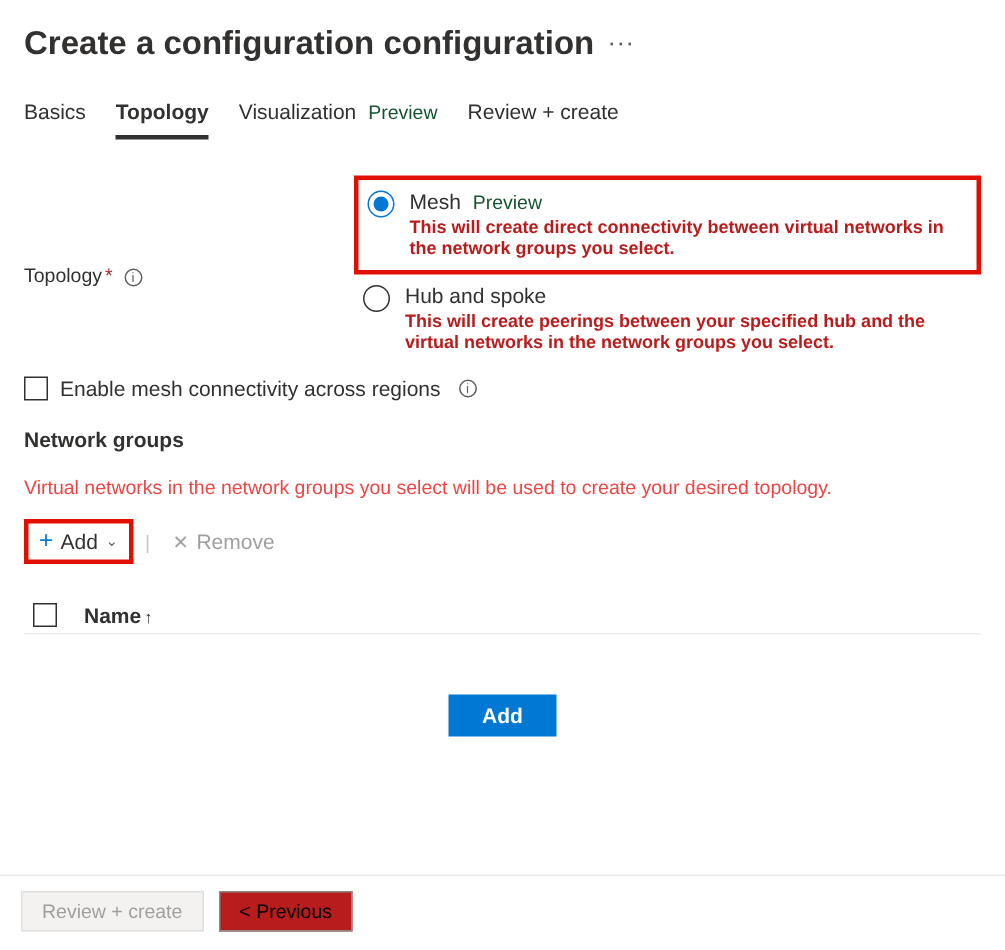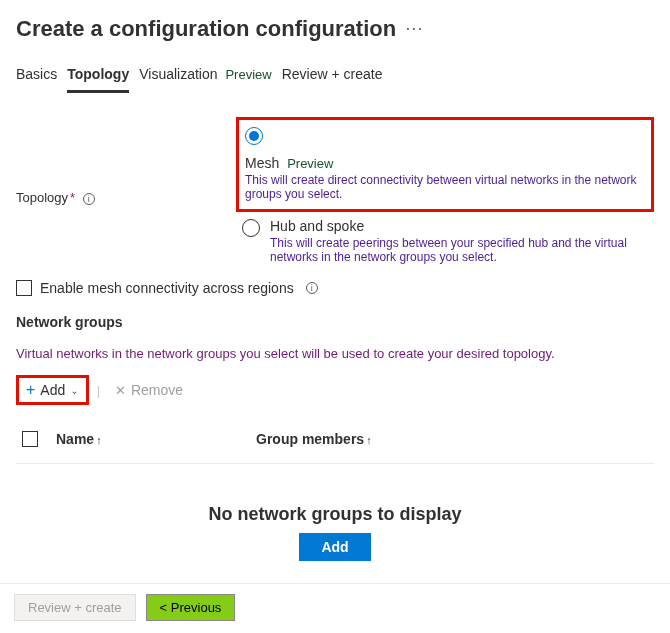--- a/index.html
+++ b/index.html
@@ -17,21 +17,21 @@
       font-size: 22px;
       font-weight: 600;
       margin-bottom: 18px;
       display: flex;
       align-items: center;
       gap: 10px;
     }
     .more-icon { font-size: 12px; color: #605e5c; cursor: pointer; letter-spacing: 2px; }
     .tabs {
       display: flex;
-      gap: 10px;
+      gap: 20px;
       margin-bottom: 24px;
     }
     .tab {
       padding: 6px 0 8px 0;
       cursor: pointer;
       font-size: 14px;
       color: #323130;
       border-bottom: 2px solid transparent;
     }
     .tab.active { border-bottom: 3px solid #323130; font-weight: 600; }
@@ -62,21 +62,20 @@
       color: #605e5c;
     }
     .options-col { flex: 1; }
     .radio-option {
       display: flex;
       padding: 6px 6px 8px 6px;
       gap: 10px;
     }
     .radio-option.highlighted {
       border: 3px solid #e10f00;
-      flex-direction: column;
     }
     .radio-circle {
       width: 18px; height: 18px;
       border: 1px solid #323130;
       border-radius: 50%;
       flex-shrink: 0;
       margin-top: 1px;
       position: relative;
     }
     .radio-circle.selected {
@@ -84,33 +83,33 @@
     }
     .radio-circle.selected::after {
       content: "";
       position: absolute;
       width: 10px; height: 10px;
       background: #0078d4;
       border-radius: 50%;
       top: 3px; left: 3px;
     }
     .opt-title { font-size: 14px; margin-bottom: 2px; }
-    .opt-desc { font-size: 12px; color: #4c1d95; }
+    .opt-desc { font-size: 12px; color: #b91c1c; font-weight: bold; }
     .checkbox-row {
       display: flex; align-items: center; gap: 8px;
       margin: 0 0 18px 0;
       font-size: 14px;
     }
     .checkbox {
       width: 16px; height: 16px;
       border: 1px solid #323130;
       cursor: pointer;
     }
     .section-heading { font-size: 14px; font-weight: 600; margin-bottom: 16px; }
-    .section-desc { font-size: 13px; color: #701a75; margin-bottom: 14px; }
+    .section-desc { font-size: 13px; color: #ef4444; margin-bottom: 14px; }
     .toolbar {
       display: flex; align-items: center; gap: 8px;
       margin-bottom: 18px;
     }
     .toolbar-add {
       display: flex; align-items: center; gap: 5px;
       border: 3px solid #e10f00;
       padding: 3px 7px;
       cursor: pointer;
       font-size: 14px;
@@ -120,21 +119,21 @@
     .divider-vert { color: #c8c6c4; }
     .toolbar-remove {
       display: flex; align-items: center; gap: 5px;
       color: #a19f9d;
       padding: 3px 7px;
       font-size: 14px;
     }
     .x-icon { font-size: 13px; }
     .table-header {
       display: flex; align-items: flex-end; gap: 10px;
-      padding: 8px 6px 16px 6px;
+      padding: 8px 6px 4px 6px;
       border-bottom: 1px solid #edebe9;
       font-size: 14px;
     }
     .col-check { width: 24px; }
     .col-name { width: 190px; font-weight:600; }
     .col-members { flex:1; font-weight:600; }
     .sort-arrow { font-size: 11px; margin-left: 2px; }
     .empty-state {
       text-align: center;
       padding: 40px 0 30px 0;
@@ -151,21 +150,21 @@
       position: absolute;
       bottom: 12px; left: 0; right: 0;
       border-top: 1px solid #edebe9;
       padding: 10px 14px 0 14px;
       display: flex; gap: 10px;
     }
     .footer-btn {
       padding: 5px 13px;
       font-size: 13px;
       border: 1px solid #8a8886;
-      background: #84cc16;
+      background: #b91c1c;
       cursor: pointer;
     }
     .footer-btn.disabled {
       color: #a19f9d;
       border-color: #e1dfdd;
       background: #f3f2f1;
       cursor: default;
     }
   </style>
 </head>
@@ -234,26 +233,22 @@
   </div>
 </div>
 
 <div class="table-header">
   <div class="col-check">
       <div class="checkbox"></div>
     </div>
   <div class="col-name">
     <span>Name</span><span class="sort-arrow">↑</span>
   </div>
-  <div class="col-members">
-    <span>Group members</span><span class="sort-arrow">↑</span>
-  </div>
 </div>
 
 <div class="empty-state">
-  <div class="empty-title">No network groups to display</div>
   <button class="primary-btn">Add</button>
 </div>
 
 <div class="footer">
   <button class="footer-btn disabled">Review + create</button>
   <button class="footer-btn">&lt; Previous</button>
 </div>
 
 </body></html>

